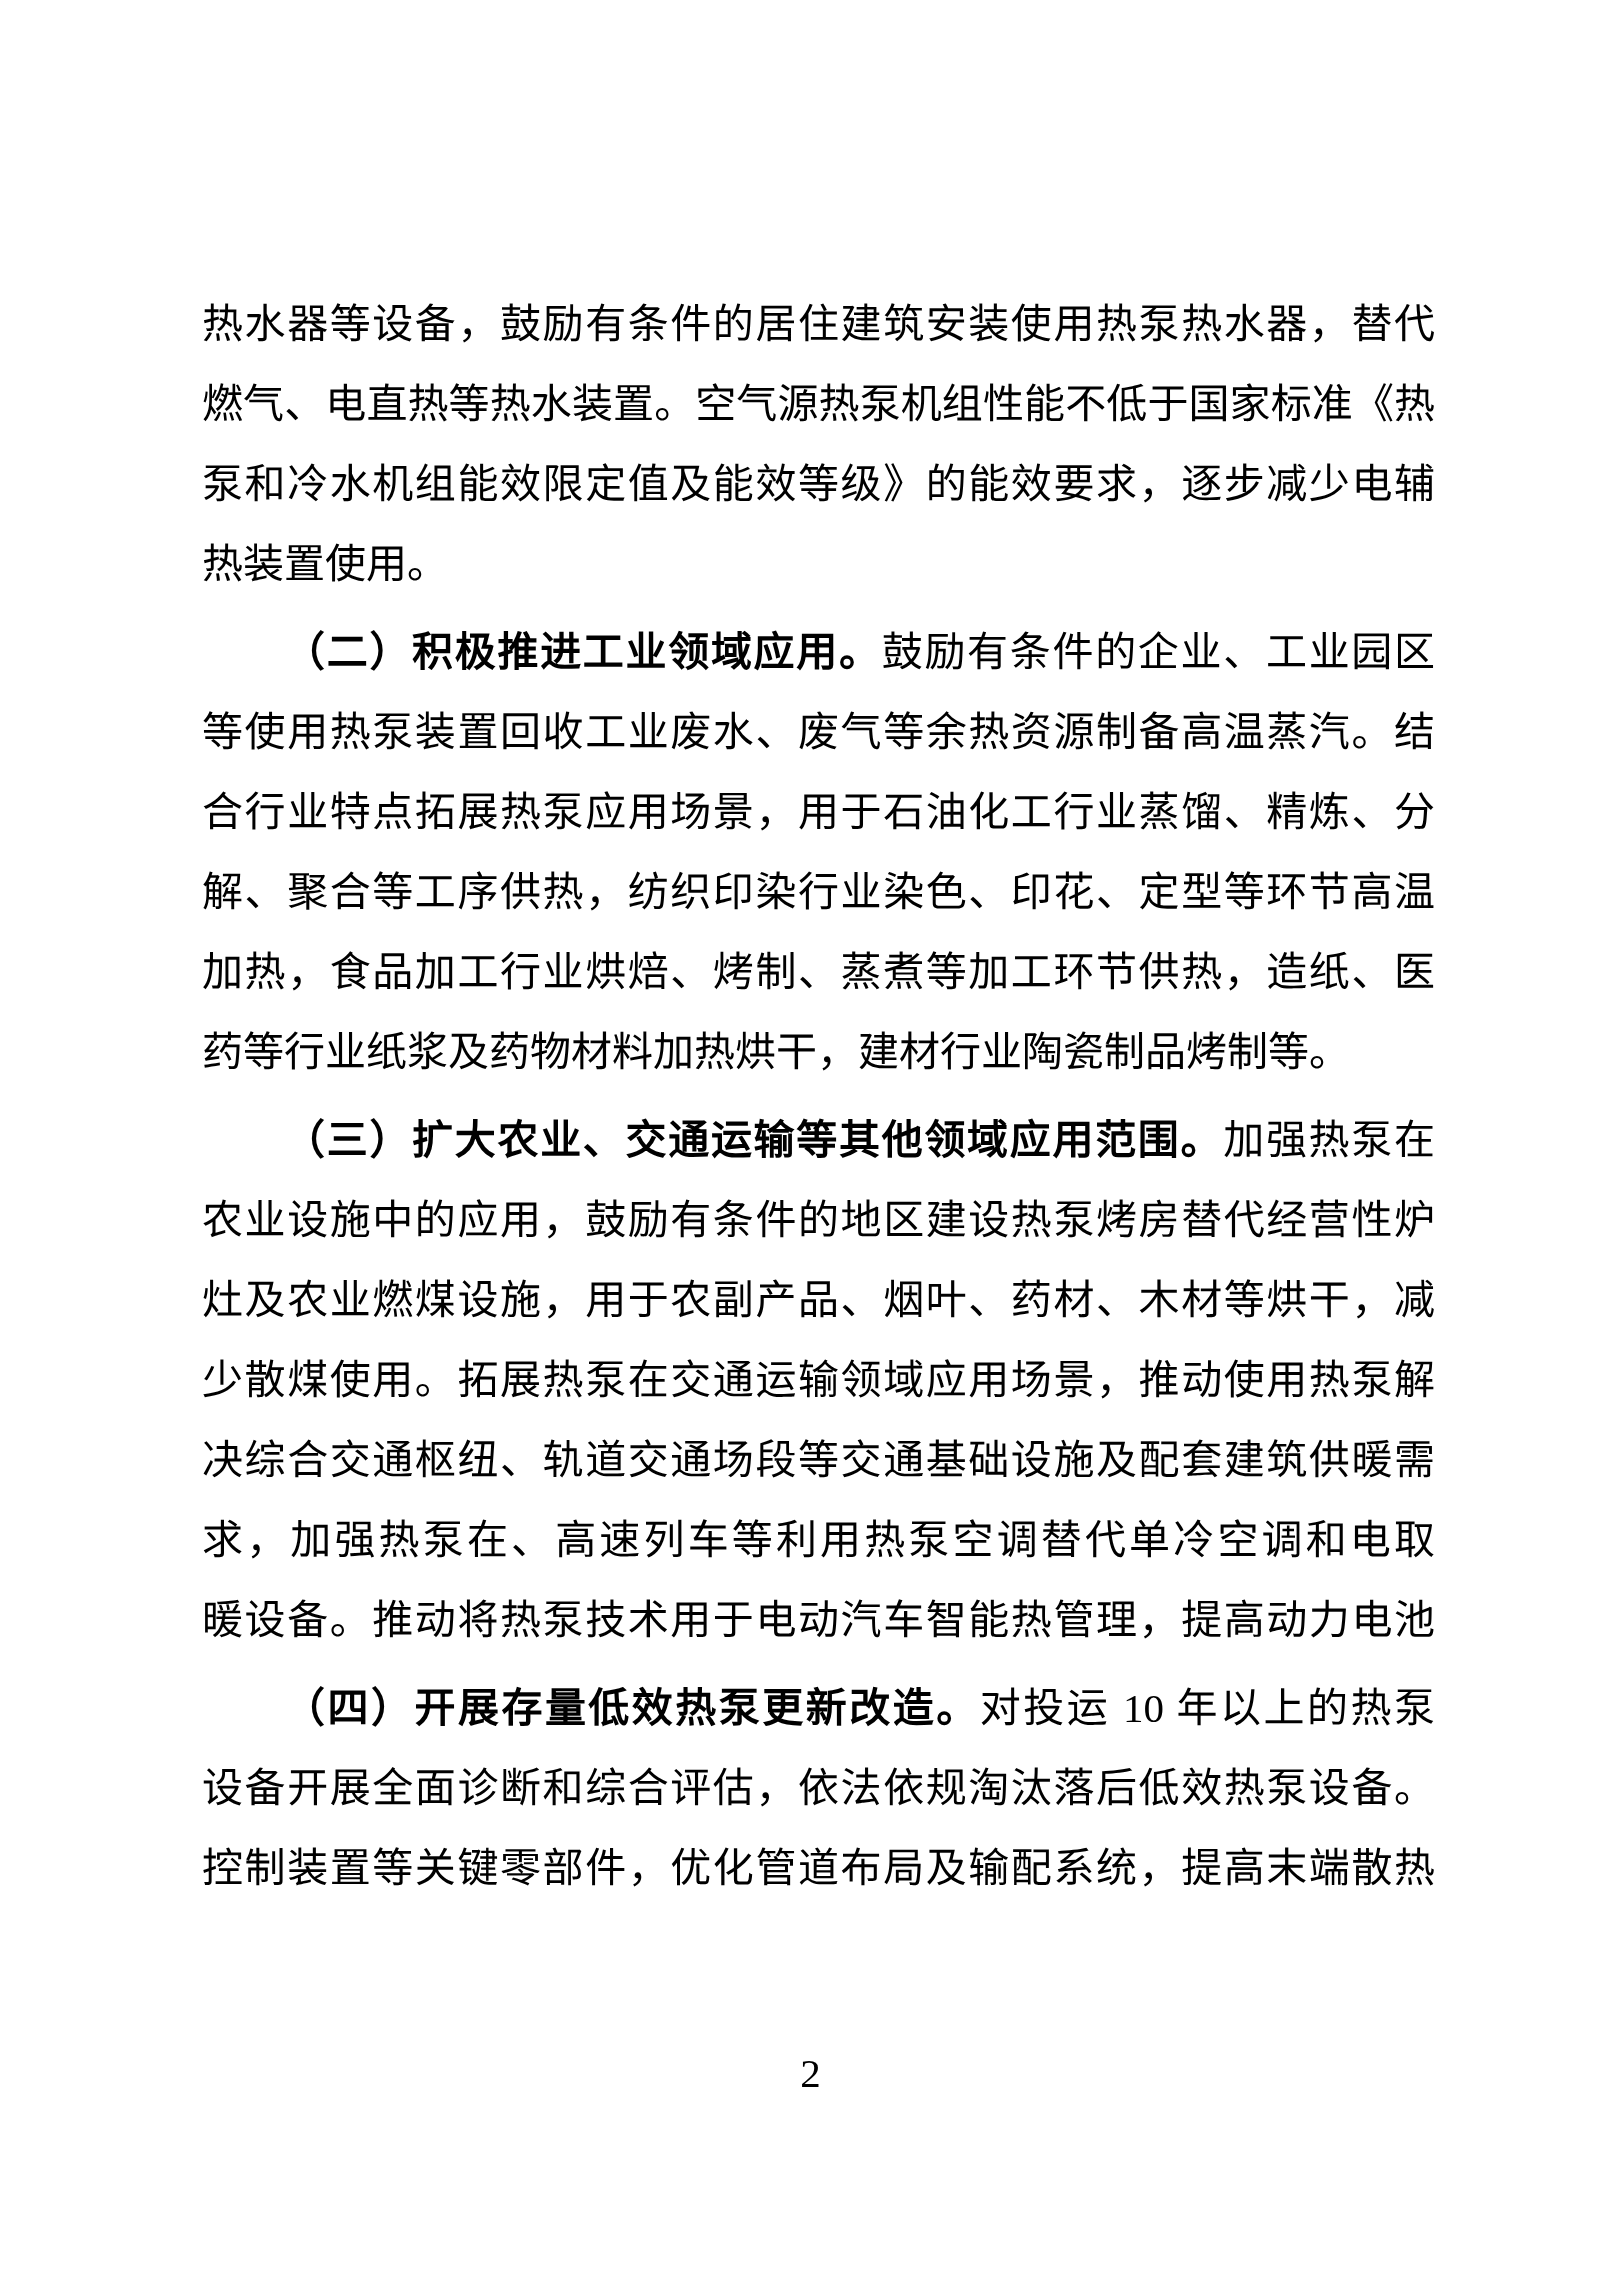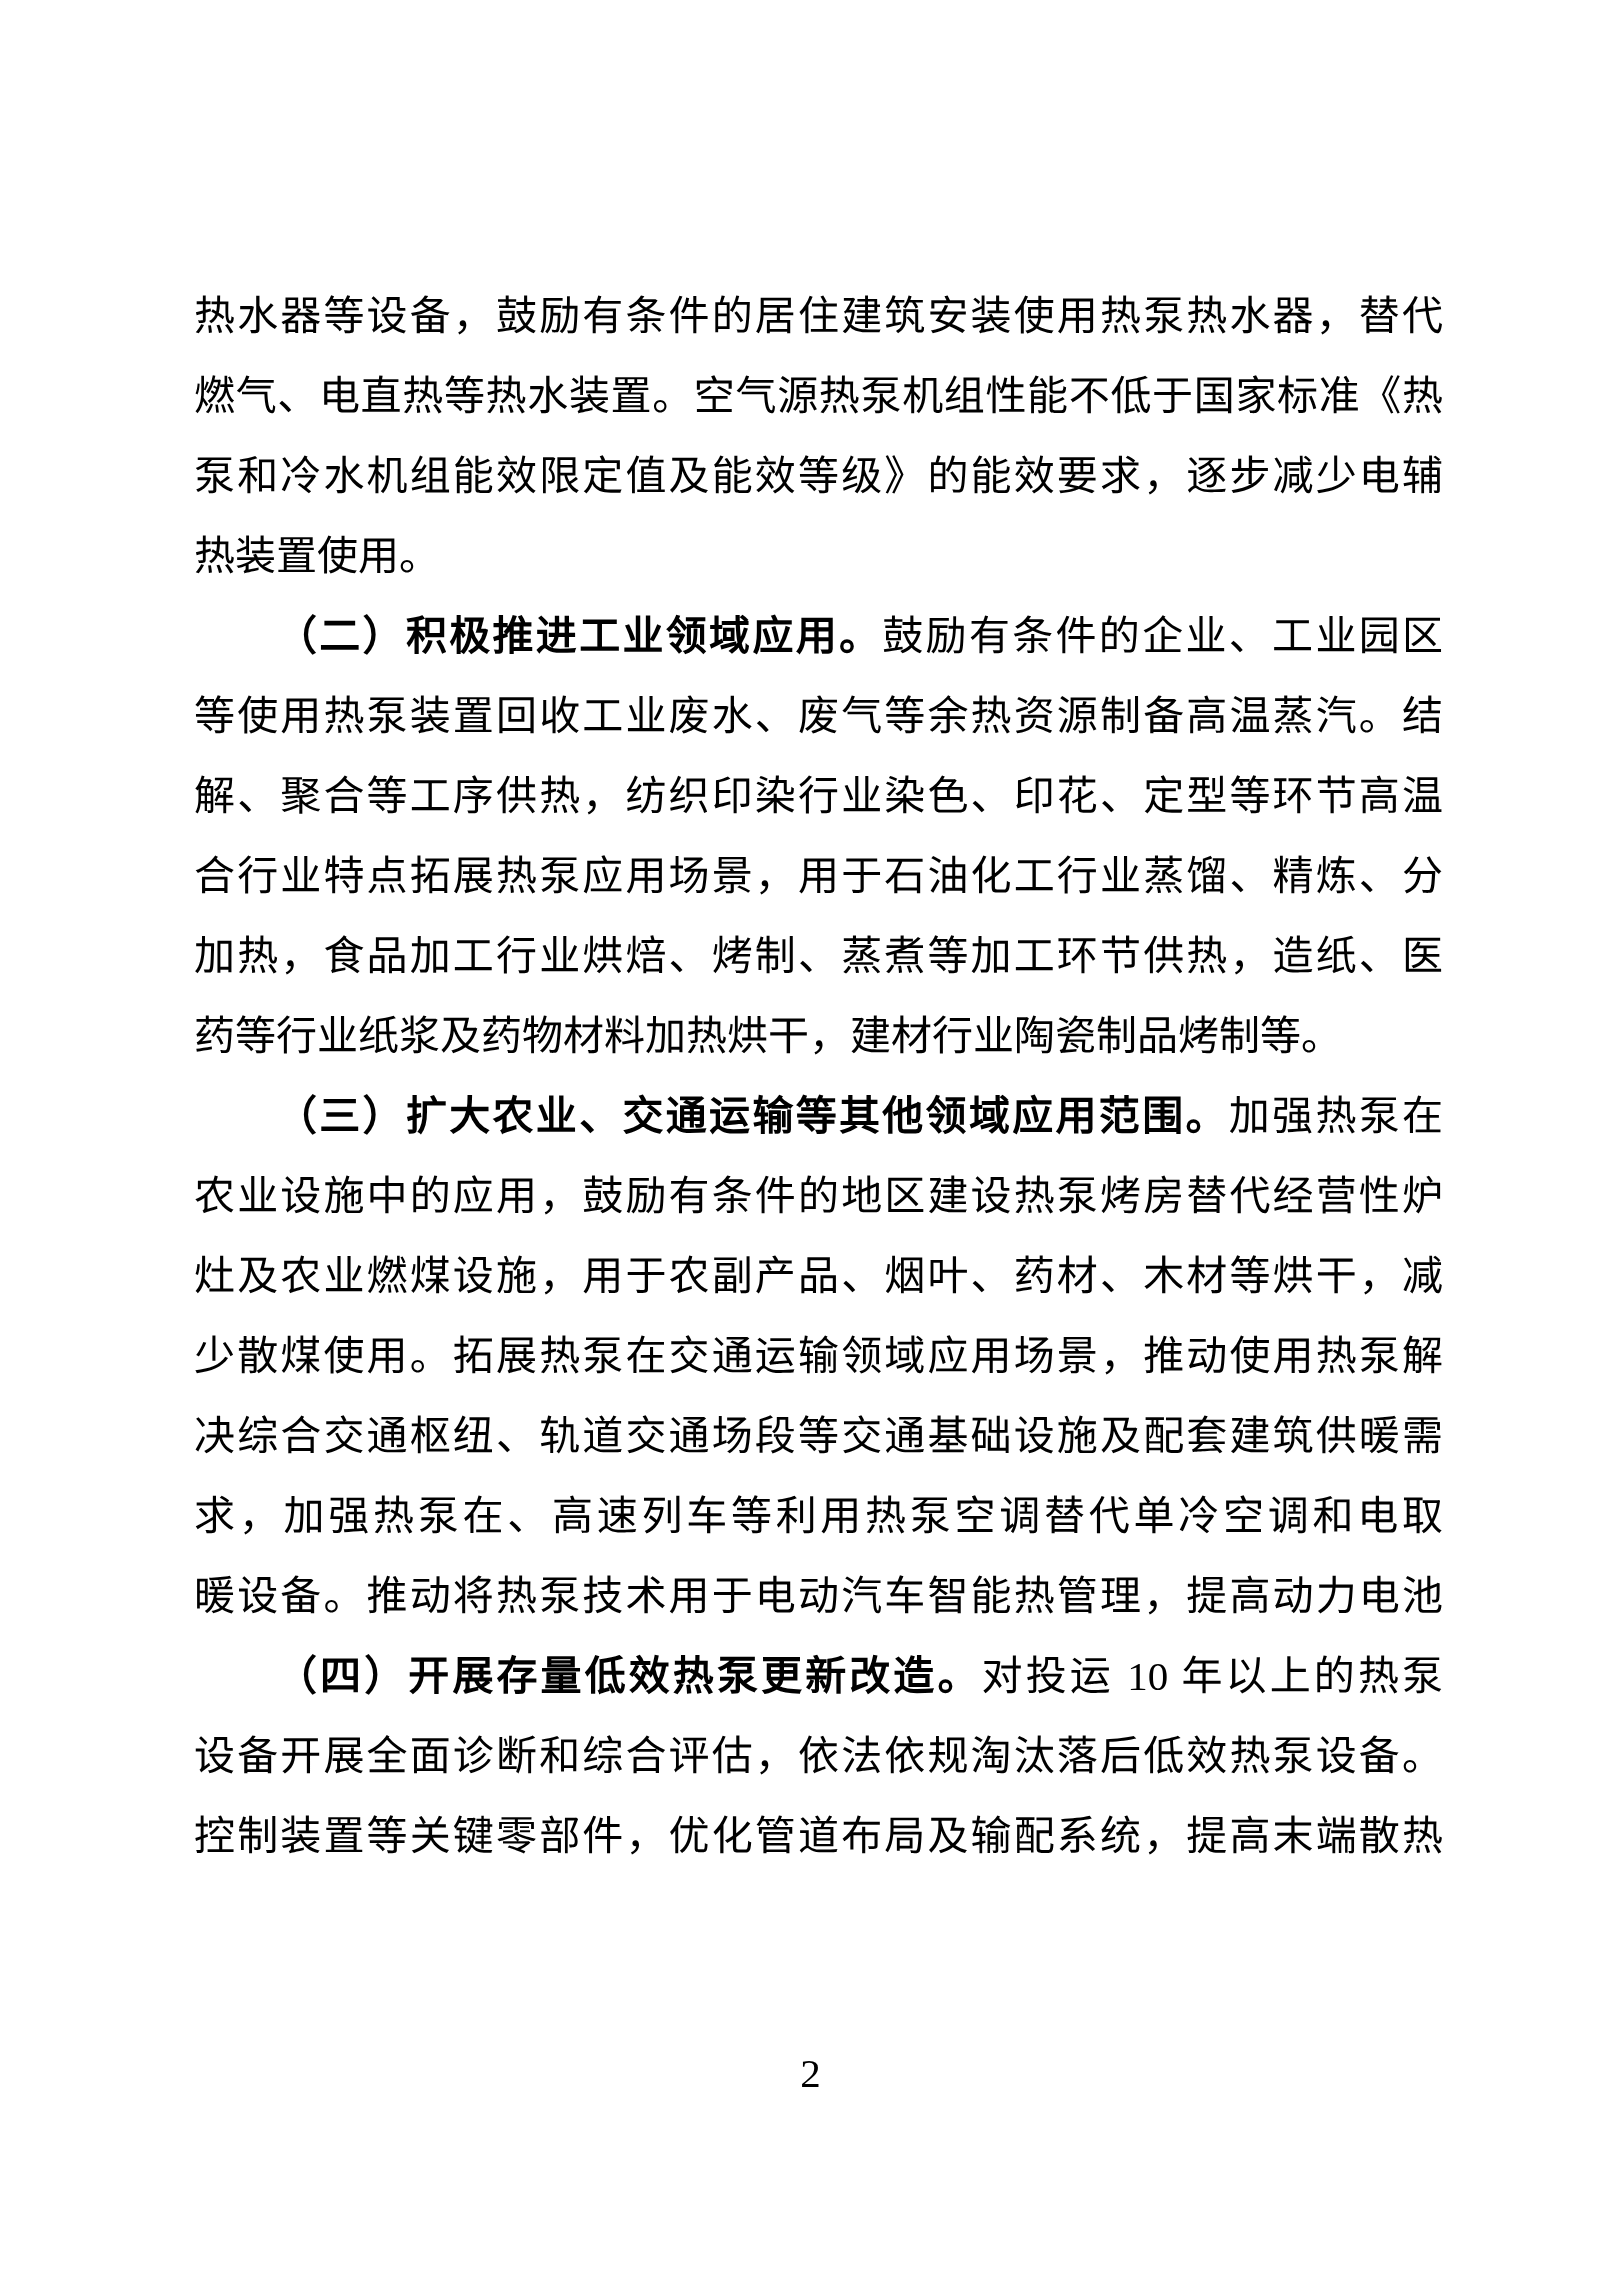--- a/index.html
+++ b/index.html
@@ -16,21 +16,21 @@
     font-family: "Liberation Serif", "DejaVu Serif", serif;
     color: #000000;
   }
   .doc-body {
     position: absolute;
     left: 194px;
     top: 276px;
     width: 1249px;
   }
   .para {
-    margin: 0;
+    margin: 8px;
     padding: 0;
   }
   .text-line {
     display: block;
     height: 80px;
     line-height: 80px;
     font-size: 41px;
     white-space: nowrap;
     letter-spacing: 0;
     text-justify: inter-character;
@@ -68,22 +68,22 @@
   <main class="doc-body">
       <div class="para">
         <div class="text-line justify"><span class="body-run">热水器等设备，鼓励有条件的居住建筑安装使用热泵热水器，替代</span></div>
         <div class="text-line justify"><span class="body-run">燃气、电直热等热水装置。空气源热泵机组性能不低于国家标准《热</span></div>
         <div class="text-line justify"><span class="body-run">泵和冷水机组能效限定值及能效等级》的能效要求，逐步减少电辅</span></div>
         <div class="text-line noj"><span class="body-run">热装置使用。</span></div>
       </div>
       <div class="para">
         <div class="text-line justify indent"><span class="heading-run">（二）积极推进工业领域应用。</span><span class="body-run">鼓励有条件的企业、工业园区</span></div>
         <div class="text-line justify"><span class="body-run">等使用热泵装置回收工业废水、废气等余热资源制备高温蒸汽。结</span></div>
+        <div class="text-line justify"><span class="body-run">合行业特点拓展热泵应用场景，用于石油化工行业蒸馏、精炼、分</span></div>
         <div class="text-line justify"><span class="body-run">解、聚合等工序供热，纺织印染行业染色、印花、定型等环节高温</span></div>
-        <div class="text-line justify"><span class="body-run">合行业特点拓展热泵应用场景，用于石油化工行业蒸馏、精炼、分</span></div>
         <div class="text-line justify"><span class="body-run">加热，食品加工行业烘焙、烤制、蒸煮等加工环节供热，造纸、医</span></div>
         <div class="text-line noj"><span class="body-run">药等行业纸浆及药物材料加热烘干，建材行业陶瓷制品烤制等。</span></div>
       </div>
       <div class="para">
         <div class="text-line justify indent"><span class="heading-run">（三）扩大农业、交通运输等其他领域应用范围。</span><span class="body-run">加强热泵在</span></div>
         <div class="text-line justify"><span class="body-run">农业设施中的应用，鼓励有条件的地区建设热泵烤房替代经营性炉</span></div>
         <div class="text-line justify"><span class="body-run">灶及农业燃煤设施，用于农副产品、烟叶、药材、木材等烘干，减</span></div>
         <div class="text-line justify"><span class="body-run">少散煤使用。拓展热泵在交通运输领域应用场景，推动使用热泵解</span></div>
         <div class="text-line justify"><span class="body-run">决综合交通枢纽、轨道交通场段等交通基础设施及配套建筑供暖需</span></div>
         <div class="text-line justify"><span class="body-run">求，加强热泵在、高速列车等利用热泵空调替代单冷空调和电取</span></div>

